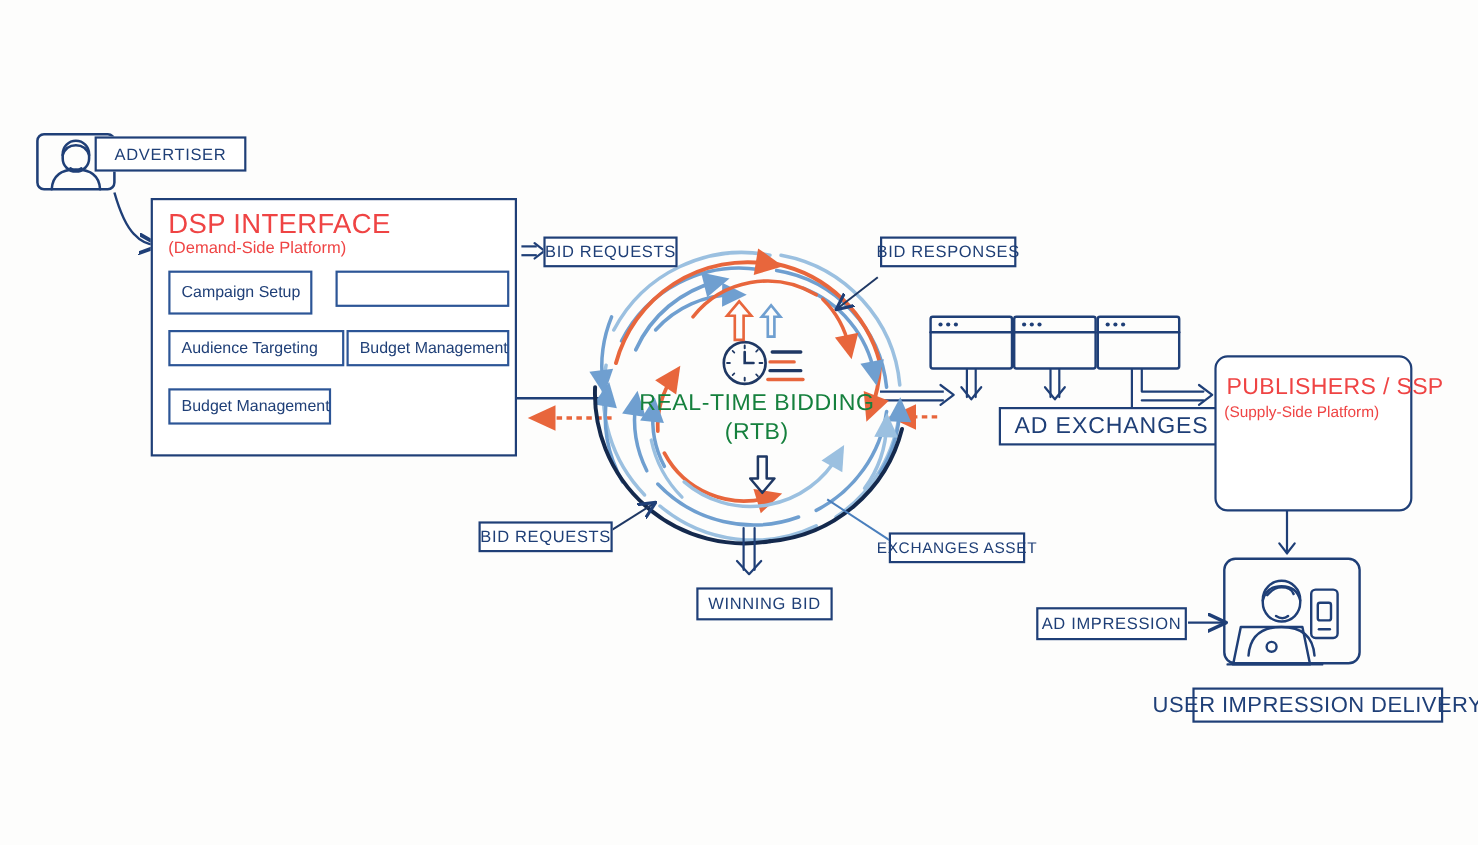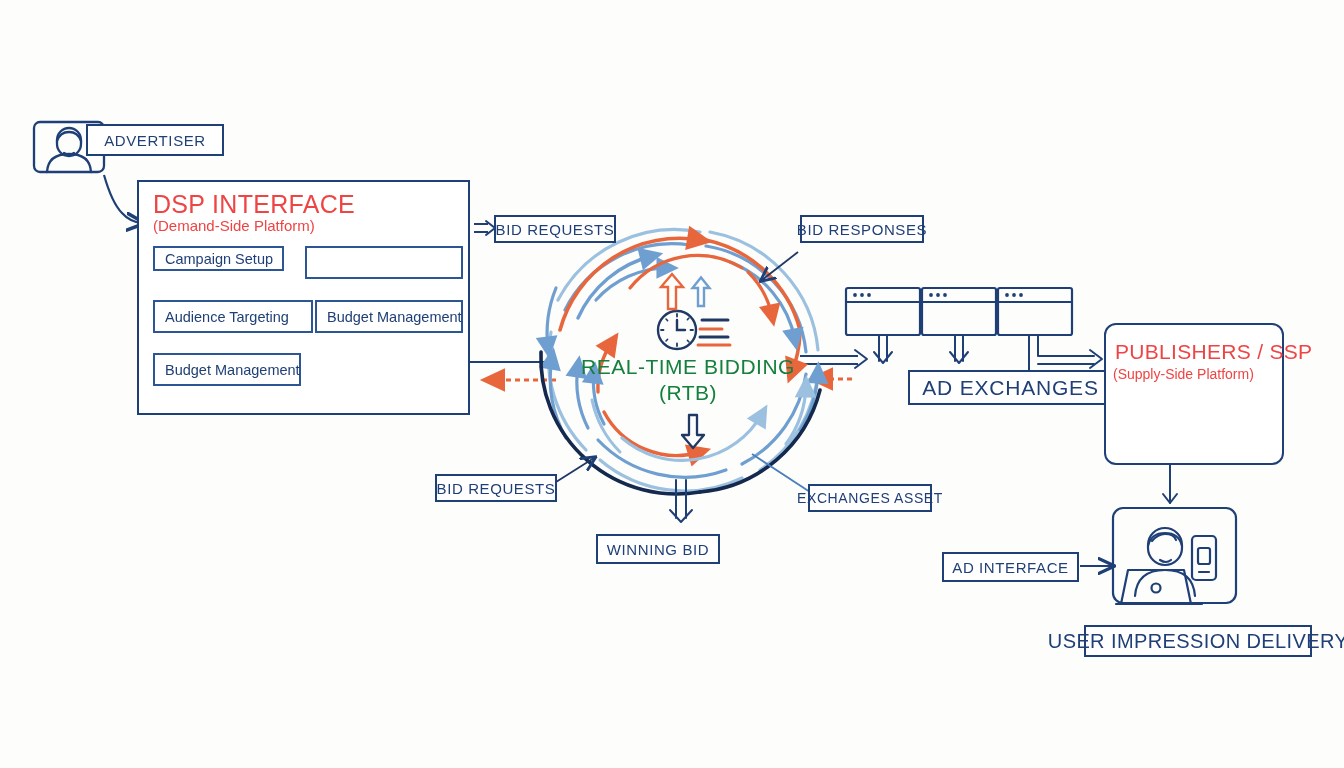--- a/index.html
+++ b/index.html
@@ -254,44 +254,44 @@
     <path d="M1199,572 h10"></path>
   </g>
 </svg>
 
 <div class="lbl cap" style="left:86px;top:124px;width:138px;height:32px;">ADVERTISER</div>
 
 <div class="panel" style="left:137px;top:180px;width:333px;height:235px;"></div>
 <div class="box-title hdr-main" style="left:153px;top:190px;">DSP INTERFACE</div>
 <div class="box-title hdr-sub" style="left:153px;top:217px;">(Demand-Side Platform)</div>
 
-<div class="subbox" style="left:153px;top:246px;width:131px;height:25px;">Campaign Setup</div>
+<div class="subbox" style="left:153px;top:246px;width:131px;height:40px;">Campaign Setup</div>
 <div class="subbox" style="left:305px;top:246px;width:158px;height:33px;"></div>
 <div class="subbox" style="left:153px;top:300px;width:160px;height:33px;">Audience Targeting</div>
 <div class="subbox" style="left:315px;top:300px;width:148px;height:33px;">Budget Management</div>
 <div class="subbox" style="left:153px;top:353px;width:148px;height:33px;">Budget Management</div>
 
 <div class="lbl cap" style="left:494px;top:215px;width:122px;height:28px;">BID REQUESTS</div>
 
 <div class="lbl cap" style="left:800px;top:215px;width:124px;height:28px;">BID RESPONSES</div>
 
 <div class="rtb-text" style="left:538px;top:354px;">
   <span>REAL-TIME BIDDING</span><br>
   <span>(RTB)</span>
 </div>
 
 <div class="lbl cap" style="left:435px;top:474px;width:122px;height:28px;">BID REQUESTS</div>
 
 <div class="lbl cap" style="left:808px;top:484px;width:124px;height:28px;font-size:14px;">EXCHANGES ASSET</div>
 
-<div class="lbl cap" style="left:596px;top:534px;width:124px;height:30px;">WINNING BID</div>
+<div class="lbl cap" style="left:633px;top:534px;width:124px;height:30px;">WINNING BID</div>
 
 <div class="lbl" style="left:860px;top:370px;width:205px;height:35px;font-size:21px;letter-spacing:.8px;margin-left:48px;">AD EXCHANGES</div>
 
 <div class="panel round" style="left:1104px;top:323px;width:180px;height:142px;"></div>
 <div class="box-title pub-main" style="left:1115px;top:340px;">PUBLISHERS / SSP</div>
 <div class="box-title pub-sub" style="left:1113px;top:366px;">(Supply-Side Platform)</div>
 
-<div class="lbl cap" style="left:942px;top:552px;width:137px;height:30px;">AD INTERFACE</div>
+<div class="lbl cap" style="left:942px;top:552px;width:137px;height:30px;">AD IMPRESSION</div>
 
 <div class="lbl" style="left:1084px;top:625px;width:228px;height:32px;font-size:20px;letter-spacing:.4px;">USER IMPRESSION DELIVERY</div>
 
 </div>
 
 </body></html>

